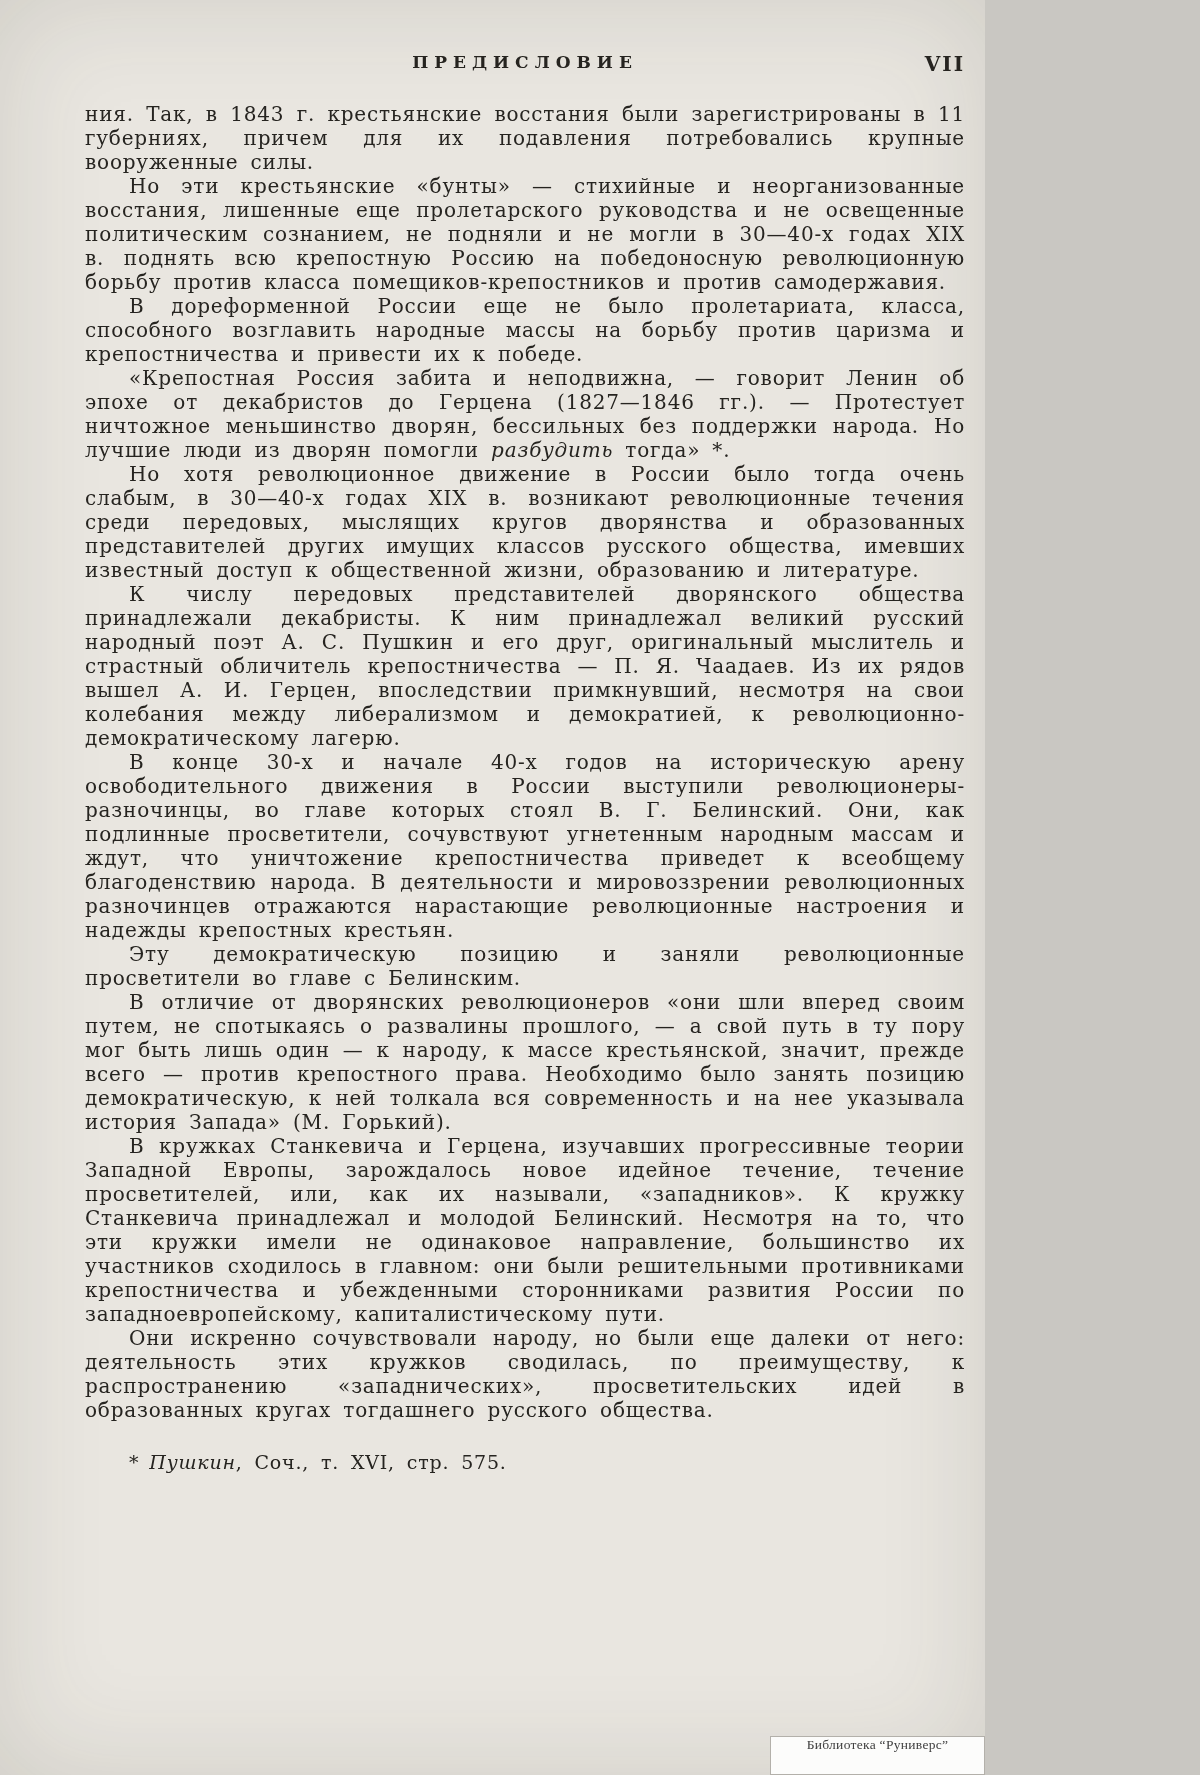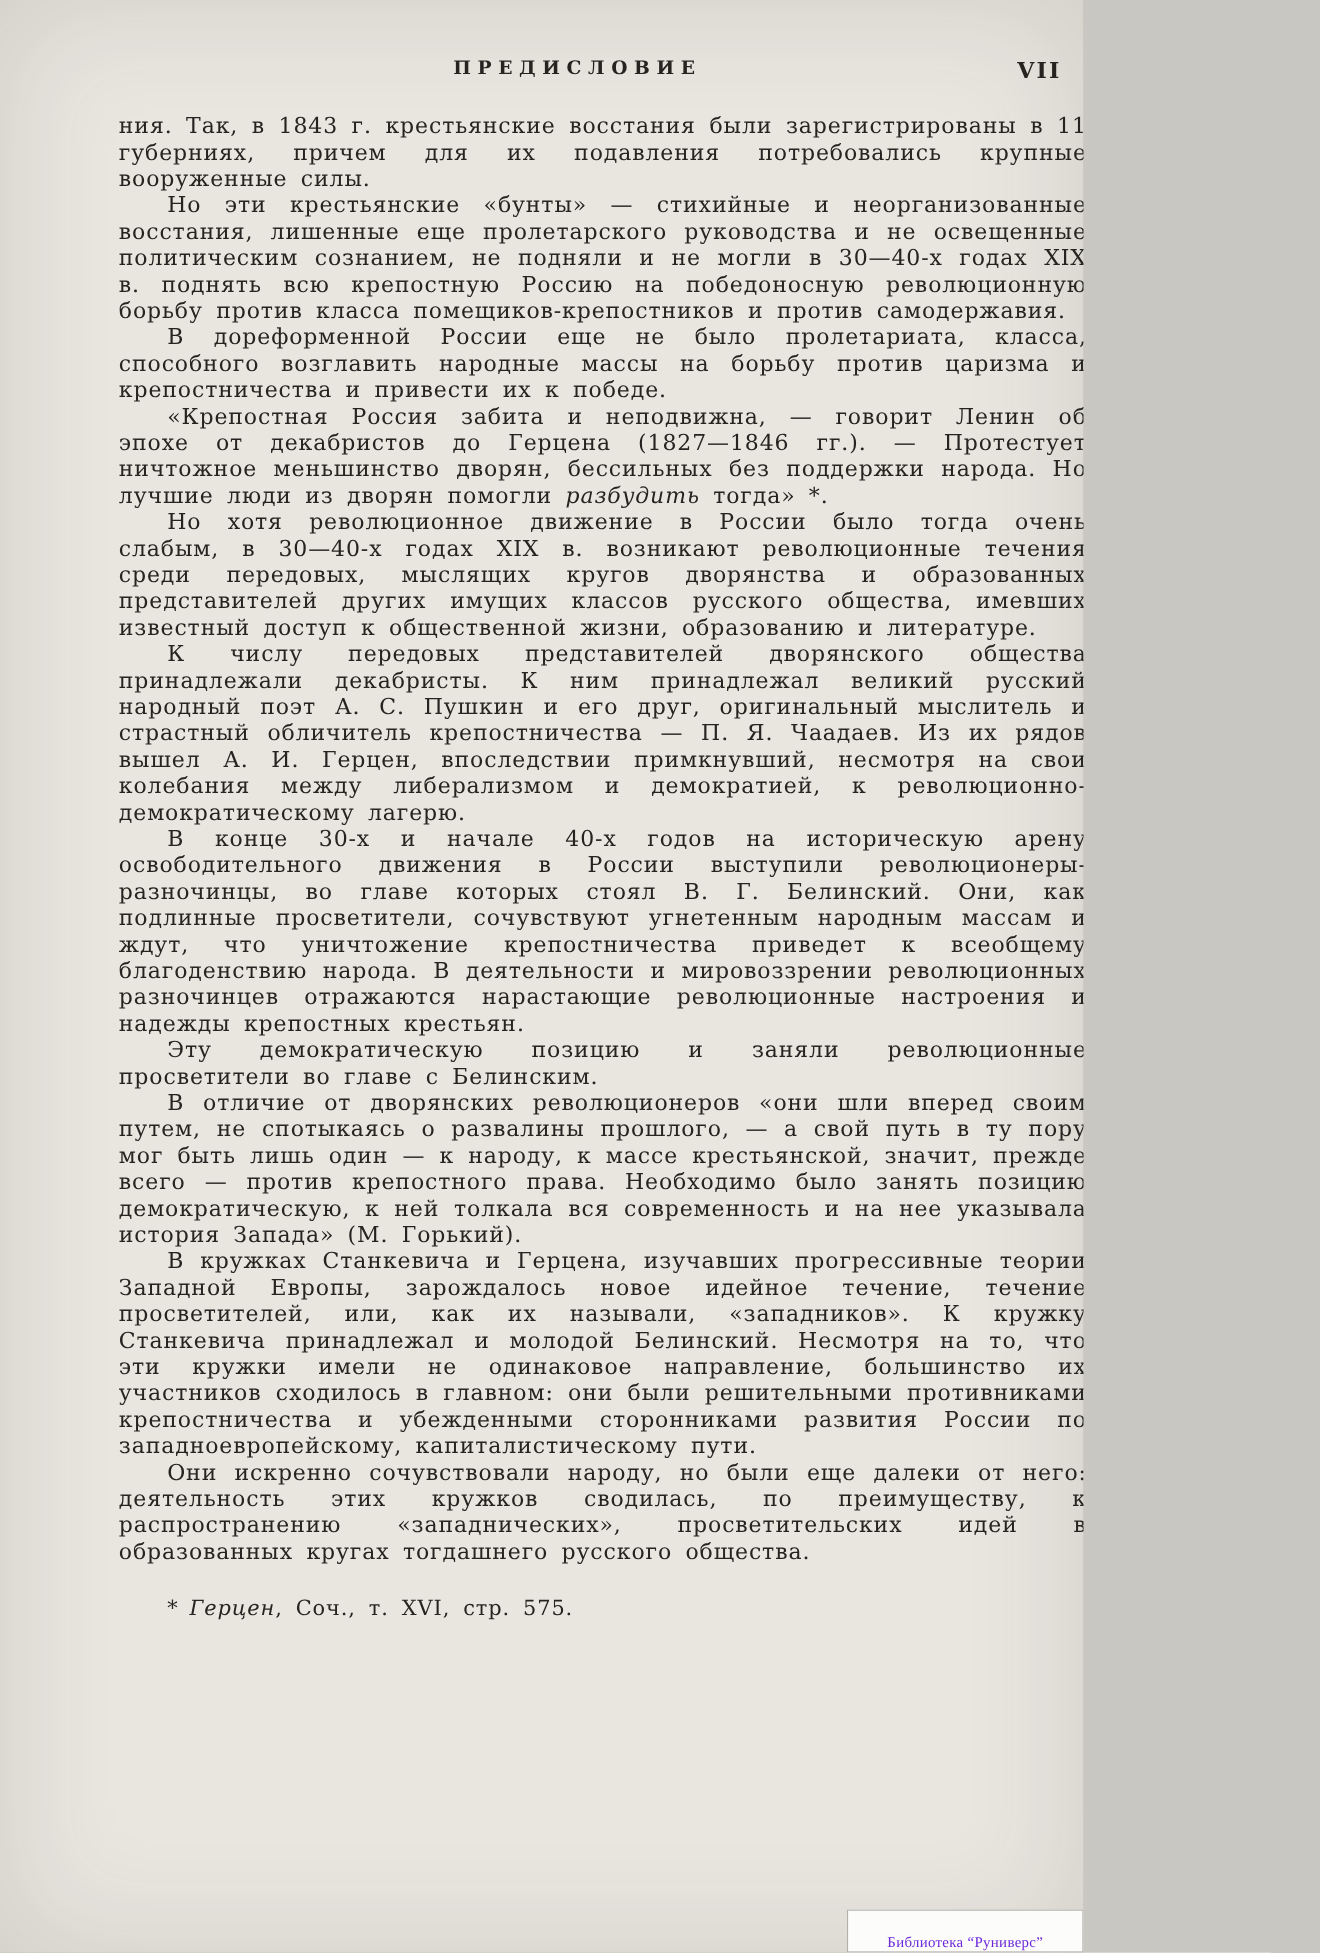--- a/index.html
+++ b/index.html
@@ -25,42 +25,41 @@
   .page-number{
     position:absolute;right:0;top:0;
     font-size:20px;letter-spacing:2px;font-weight:bold;
   }
   .text-block{
     position:absolute;top:102px;left:85px;width:880px;
     font-size:20px;line-height:24px;
     letter-spacing:0.8px;word-spacing:5px;
     text-align:justify;
     hyphens:auto;
-    margin-left:23px;
   }
   .para{margin:0;text-indent:44px;}
   .para.no-indent{text-indent:0;}
   .emph{font-style:italic;}
   .footnote{
     margin-top:28px;text-indent:44px;font-size:19px;
     text-align:left;
   }
   .footnote .marker{margin-right:10px;}
   .ink-mark{
     position:absolute;left:1026px;top:1688px;width:9px;height:22px;
     border-left:3px solid #3a372f;
     border-radius:60% 0 0 60% / 70% 0 0 70%;
     transform:rotate(16deg);
   }
   .watermark{
     position:absolute;right:0;bottom:0;width:215px;height:39px;
     background:#fcfcfb;border:1px solid #b3b0aa;box-sizing:border-box;
-    display:flex;align-items:flex-end;justify-content:center;
+    display:flex;align-items:flex-start;justify-content:center;
     font-family:"Liberation Serif",serif;
-    font-size:13.5px;color:#6d28d9;letter-spacing:0.3px;
+    font-size:13.5px;color:#404040;letter-spacing:0.3px;
   }
 </style>
 </head>
 <body>
 
 <div class="page">
 
   <header class="page-header">
     <span class="running-title">ПРЕДИСЛОВИЕ</span>
     <span class="page-number">VII</span>
@@ -73,21 +72,21 @@
     <p class="para"><span>«Крепостная Россия забита и неподвижна, — говорит Ленин об эпохе от декабристов до Герцена (1827—1846 гг.). — Протестует ничтожное меньшинство дворян, бессильных без поддержки народа. Но лучшие люди из дворян помогли </span><em class="emph">разбудить</em><span> тогда» *.</span></p>
     <p class="para">Но хотя революционное движение в России было тогда очень слабым, в 30—40-х годах XIX в. возникают революционные течения среди передовых, мыслящих кругов дворянства и образованных представителей других имущих классов русского общества, имевших известный доступ к общественной жизни, образованию и литературе.</p>
     <p class="para">К числу передовых представителей дворянского общества принадлежали декабристы. К ним принадлежал великий русский народный поэт А. С. Пушкин и его друг, оригинальный мыслитель и страстный обличитель крепостничества — П. Я. Чаадаев. Из их рядов вышел А. И. Герцен, впоследствии примкнувший, несмотря на свои колебания между либерализмом и демократией, к революционно-демократическому лагерю.</p>
     <p class="para">В конце 30-х и начале 40-х годов на историческую арену освободительного движения в России выступили революционеры-разночинцы, во главе которых стоял В. Г. Белинский. Они, как подлинные просветители, сочувствуют угнетенным народным массам и ждут, что уничтожение крепостничества приведет к всеобщему благоденствию народа. В деятельности и мировоззрении революционных разночинцев отражаются нарастающие революционные настроения и надежды крепостных крестьян.</p>
     <p class="para">Эту демократическую позицию и заняли революционные просветители во главе с Белинским.</p>
     <p class="para">В отличие от дворянских революционеров «они шли вперед своим путем, не спотыкаясь о развалины прошлого, — а свой путь в ту пору мог быть лишь один — к народу, к массе крестьянской, значит, прежде всего — против крепостного права. Необходимо было занять позицию демократическую, к ней толкала вся современность и на нее указывала история Запада» (М. Горький).</p>
     <p class="para">В кружках Станкевича и Герцена, изучавших прогрессивные теории Западной Европы, зарождалось новое идейное течение, течение просветителей, или, как их называли, «западников». К кружку Станкевича принадлежал и молодой Белинский. Несмотря на то, что эти кружки имели не одинаковое направление, большинство их участников сходилось в главном: они были решительными противниками крепостничества и убежденными сторонниками развития России по западноевропейскому, капиталистическому пути.</p>
     <p class="para">Они искренно сочувствовали народу, но были еще далеки от него: деятельность этих кружков сводилась, по преимуществу, к распространению «западнических», просветительских идей в образованных кругах тогдашнего русского общества.</p>
 
     <div class="footnote">
-      <span class="marker">*</span><em class="emph">Герцен</em><span>, Соч., т. XVI, стр. 575.</span>
+      <span class="marker">*</span><em class="emph">Пушкин</em><span>, Соч., т. XVI, стр. 575.</span>
     </div>
   </main>
 
   <div class="ink-mark"></div>
 
   <div class="watermark">
     <span>Библиотека “Руниверс”</span>
   </div>
 
 </div>

